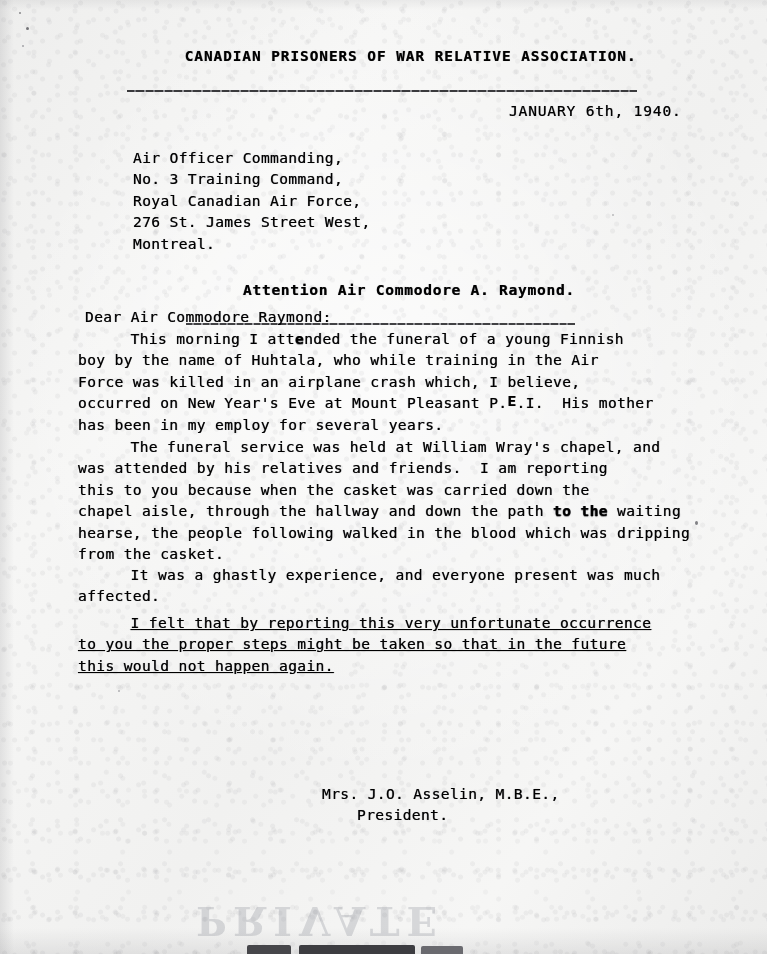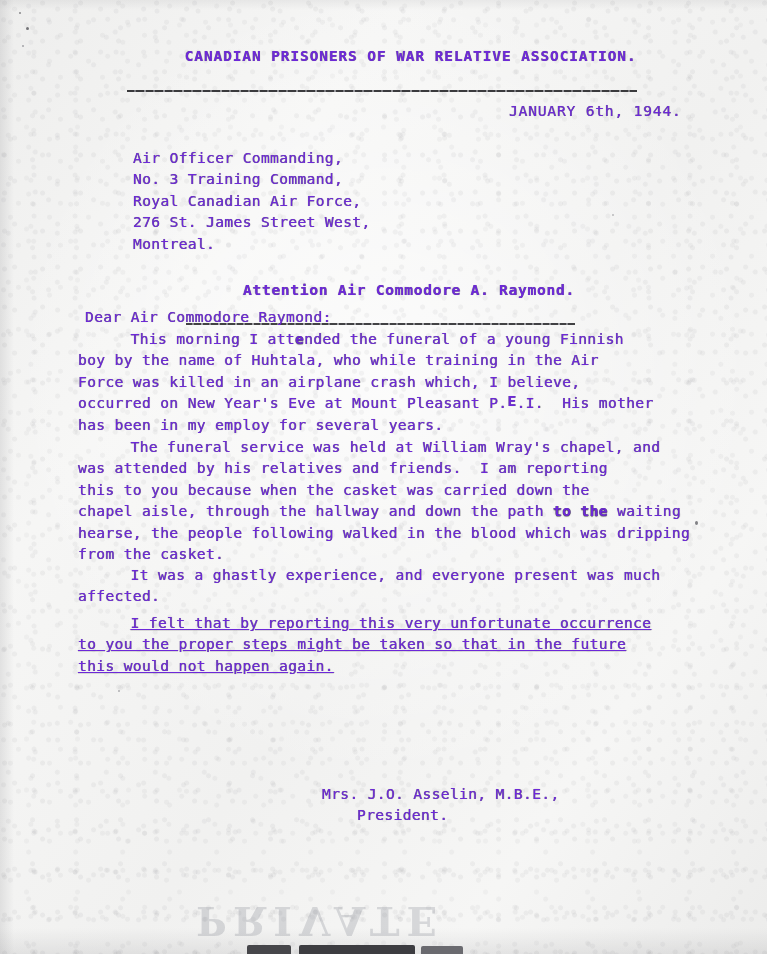--- a/index.html
+++ b/index.html
@@ -58,21 +58,21 @@
     background:
       linear-gradient(to right, rgba(120,120,125,0.16) 0, rgba(0,0,0,0) 14px),
       linear-gradient(to bottom, rgba(120,120,125,0.10) 0, rgba(0,0,0,0) 10px),
       linear-gradient(to top, rgba(110,110,115,0.13) 0, rgba(0,0,0,0) 26px);
   }
 
   
   #typescript {
     position: absolute;
     inset: 0;
-    color: #6d28d9;
+    color: #000000;
     font-family: "DejaVu Sans Mono", monospace;
     font-size: 14.6px;
     line-height: 21.4px;
     letter-spacing: 0.35px;
     -webkit-font-smoothing: none;
   }
 
   .blk { position: absolute; white-space: pre; }
 
   
@@ -193,21 +193,21 @@
 
   <div id="bleed-through">PRIVATE</div>
 
   <div id="typescript">
 
     <div class="blk ink" id="letterhead">
       <span>CANADIAN PRISONERS OF WAR RELATIVE ASSOCIATION.</span>
       <span class="rule"></span>
     </div>
 
-    <div class="blk ink" id="dateline">JANUARY 6th, 1944.</div>
+    <div class="blk ink" id="dateline">JANUARY 6th, 1940.</div>
 
     <div class="blk ink" id="recipient">Air Officer Commanding,
 No. 3 Training Command,
 Royal Canadian Air Force,
 276 St. James Street West,
 Montreal.</div>
 
     <div class="blk ink" id="attention">
       <span>Attention Air Commodore A. Raymond.</span>
       <span class="rule"></span>

